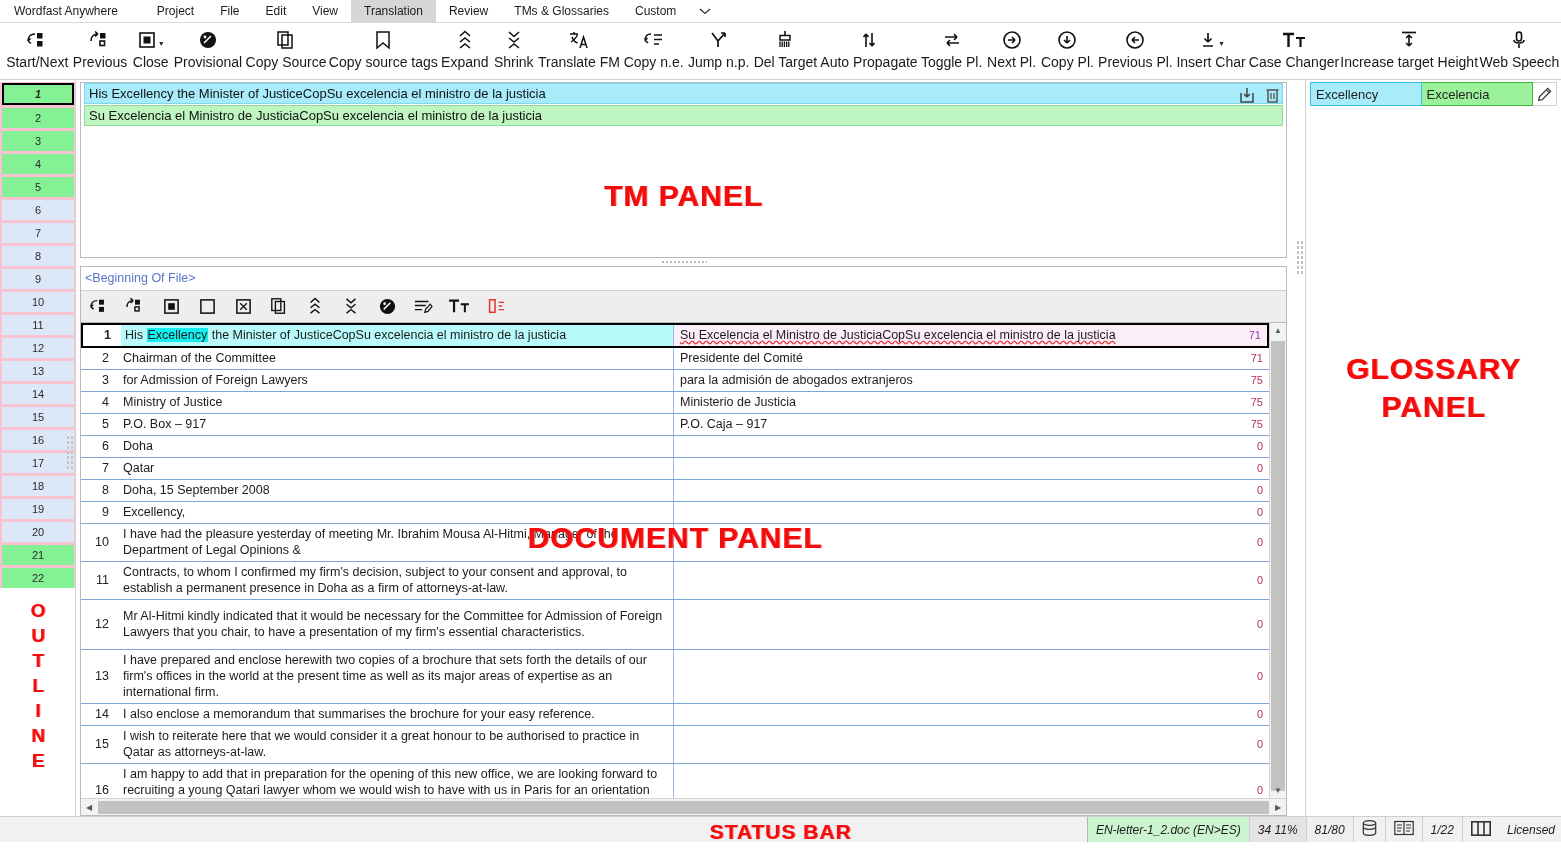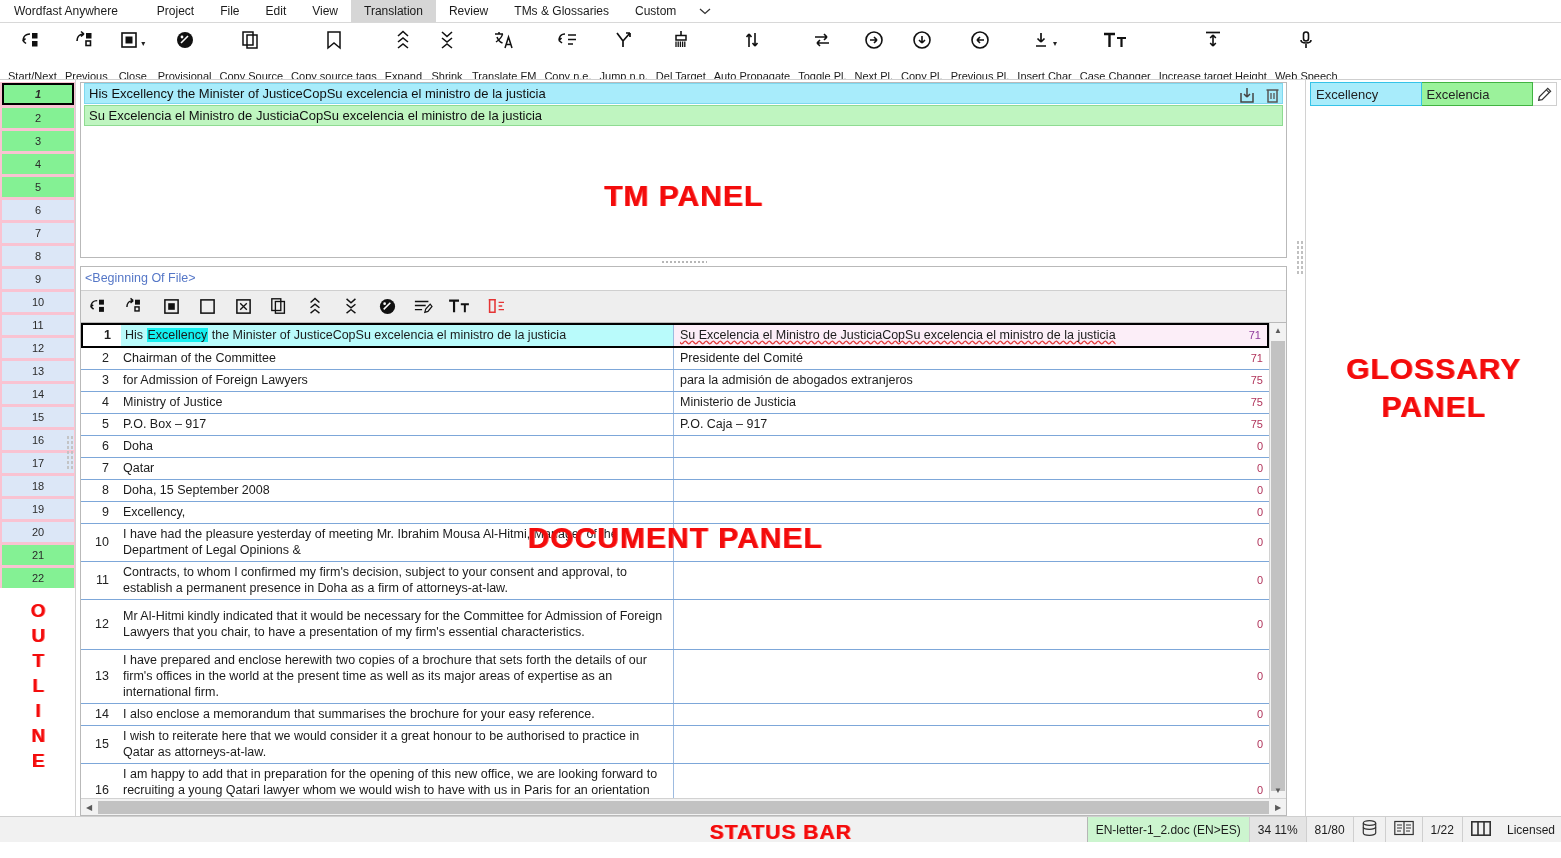--- a/index.html
+++ b/index.html
@@ -55,24 +55,24 @@
     padding: 4px 4px 0 4px;
     min-width: 42px;
     cursor: default;
   }
   .rb .glyph {
     height: 26px;
     display: flex; align-items: center; justify-content: center;
     color: #121212;
   }
   .rb .lbl {
-    font-size: 11px;
+    font-size: 14px;
     color: #1a1a1a;
     white-space: nowrap;
-    margin-top: 16px;
+    margin-top: 2px;
     line-height: 14px;
   }
   .rb svg { display: block; }
   .caretmark {
     font-size: 8px; color:#222; margin-left: 3px; line-height: 1;
     position: relative; top: 4px;
   }
 
   
   #main {
@@ -435,20 +435,21 @@
     align-items: stretch;
     font-size: 12px;
     color: #1c1c1c;
     z-index: 2;
   }
   .sb-cell {
     display: flex; align-items: center;
     padding: 0 8px;
     border-left: 1px solid #cfcfcf;
     white-space: nowrap;
+    font-style: italic;
   }
   .sb-cell.filename { background: #ccf5cf; border-left: 1px solid #b6b6b6; }
   .sb-cell.pct { background: #e4e4e4; }
   .sb-cell.words { background: #efefef; }
 </style>
 </head>
 <body>
 
 <div id="menubar">
   <div class="menu-item first">

